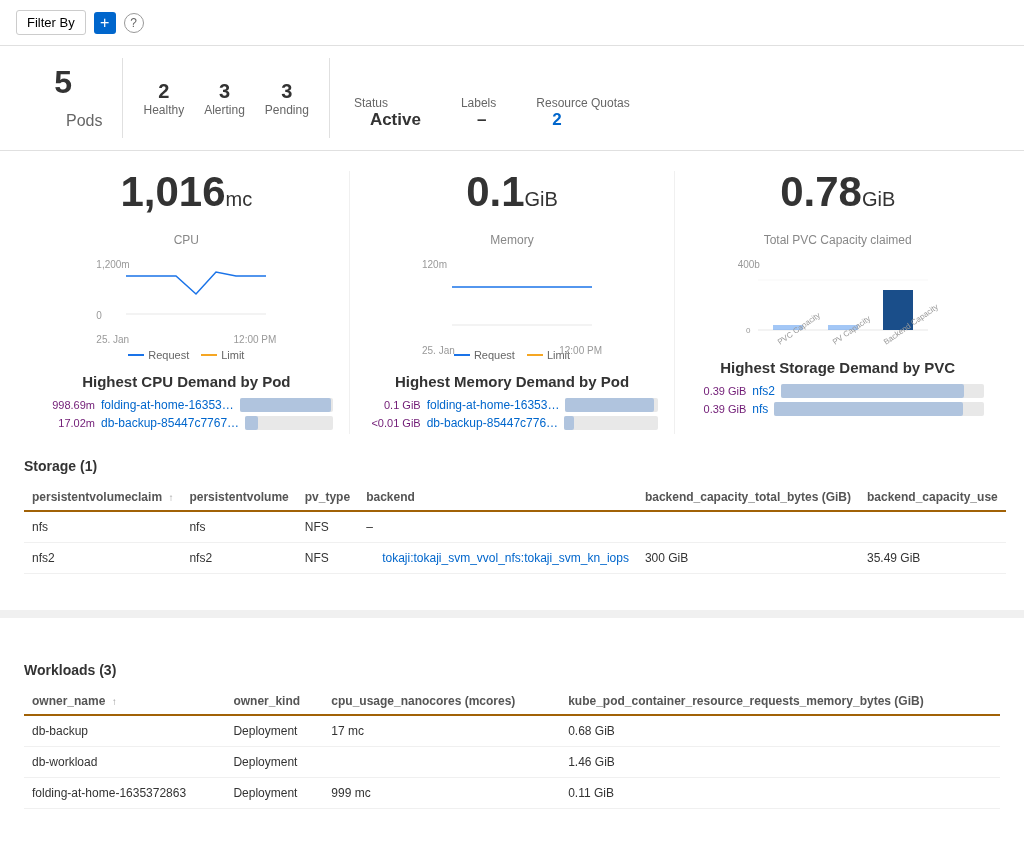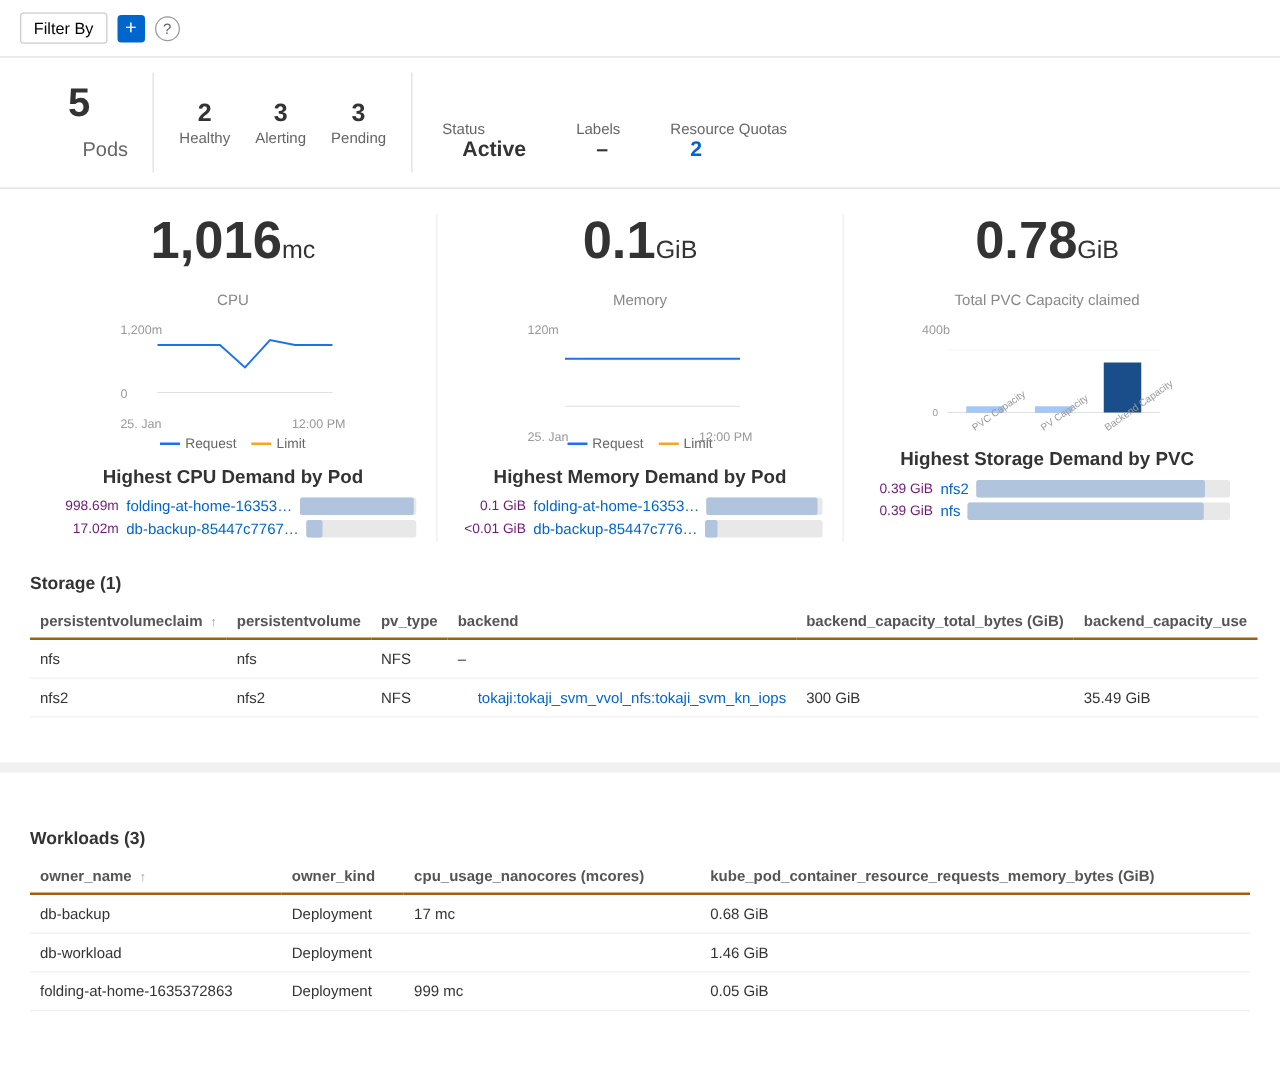--- a/index.html
+++ b/index.html
@@ -314,17 +314,17 @@
       <tr>
         <td>db-workload</td>
         <td>Deployment</td>
         <td></td>
         <td>1.46 GiB</td>
       </tr>
       <tr>
         <td>folding-at-home-1635372863</td>
         <td>Deployment</td>
         <td>999 mc</td>
-        <td>0.05 GiB</td>
+        <td>0.11 GiB</td>
       </tr>
     </tbody>
   </table>
 </div>
 
 </body></html>

